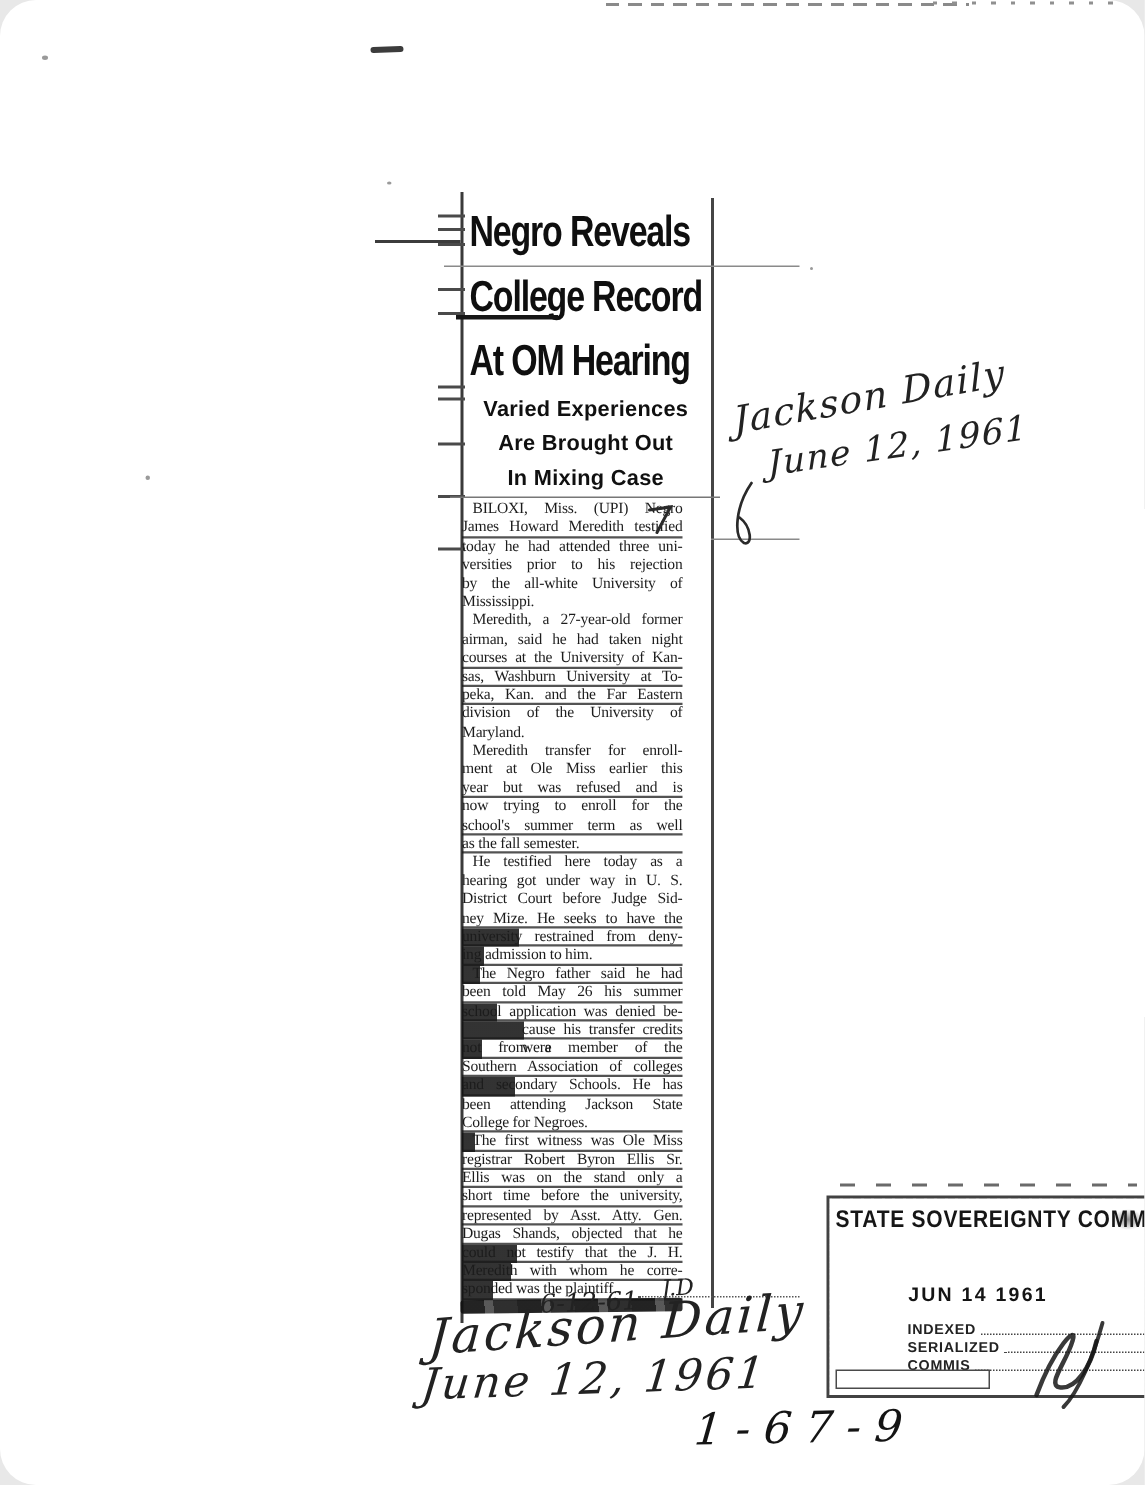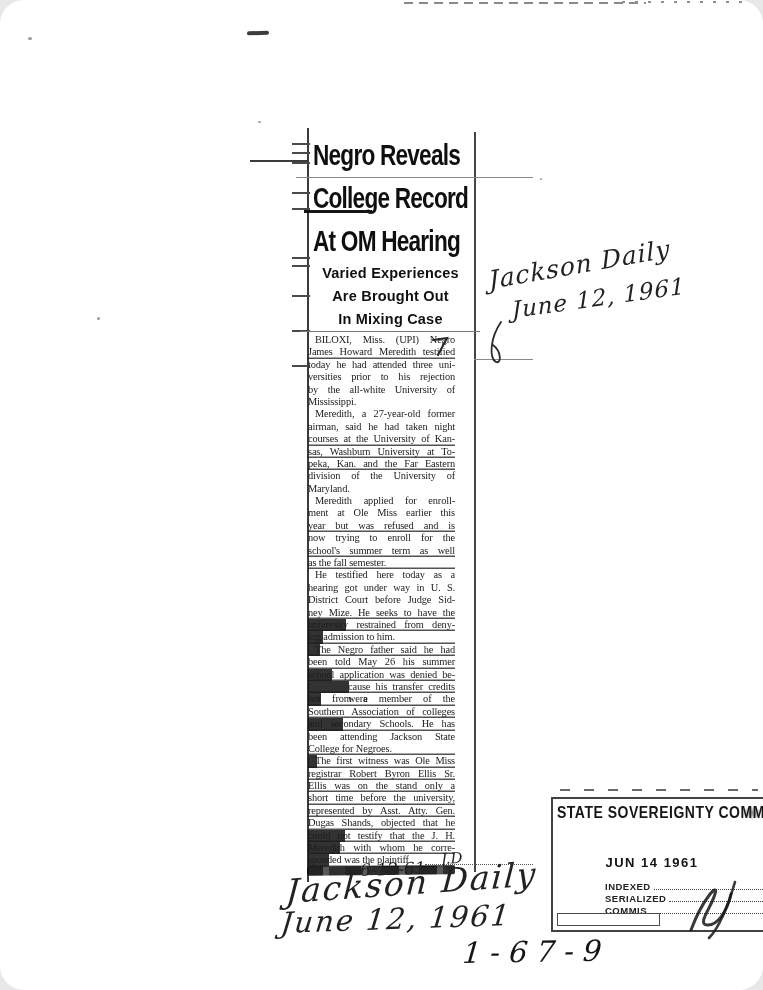--- a/index.html
+++ b/index.html
@@ -134,21 +134,21 @@
       <div class="bline">versities prior to his rejection</div>
       <div class="bline">by the all-white University of</div>
       <div class="bline e">Mississippi.</div>
       <div class="bline i">Meredith, a 27-year-old former</div>
       <div class="bline">airman, said he had taken night</div>
       <div class="bline u">courses at the University of Kan-</div>
       <div class="bline u">sas, Washburn University at To-</div>
       <div class="bline u">peka, Kan. and the Far Eastern</div>
       <div class="bline">division of the University of</div>
       <div class="bline e">Maryland.</div>
-      <div class="bline i">Meredith applied for enroll-</div>
+      <div class="bline i">Meredith transfer for enroll-</div>
       <div class="bline">ment at Ole Miss earlier this</div>
       <div class="bline u">year but was refused and is</div>
       <div class="bline">now trying to enroll for the</div>
       <div class="bline u">school's summer term as well</div>
       <div class="bline u e">as the fall semester.</div>
       <div class="bline i">He testified here today as a</div>
       <div class="bline">hearing got under way in U. S.</div>
       <div class="bline">District Court before Judge Sid-</div>
       <div class="bline u">ney Mize. He seeks to have the</div>
       <div class="bline u" style="background-image: linear-gradient(90deg, rgba(15, 15, 15, 0.85) 0px, rgba(15, 15, 15, 0.85) 26%, rgba(15, 15, 15, 0) 26%);">university restrained from deny-</div>

